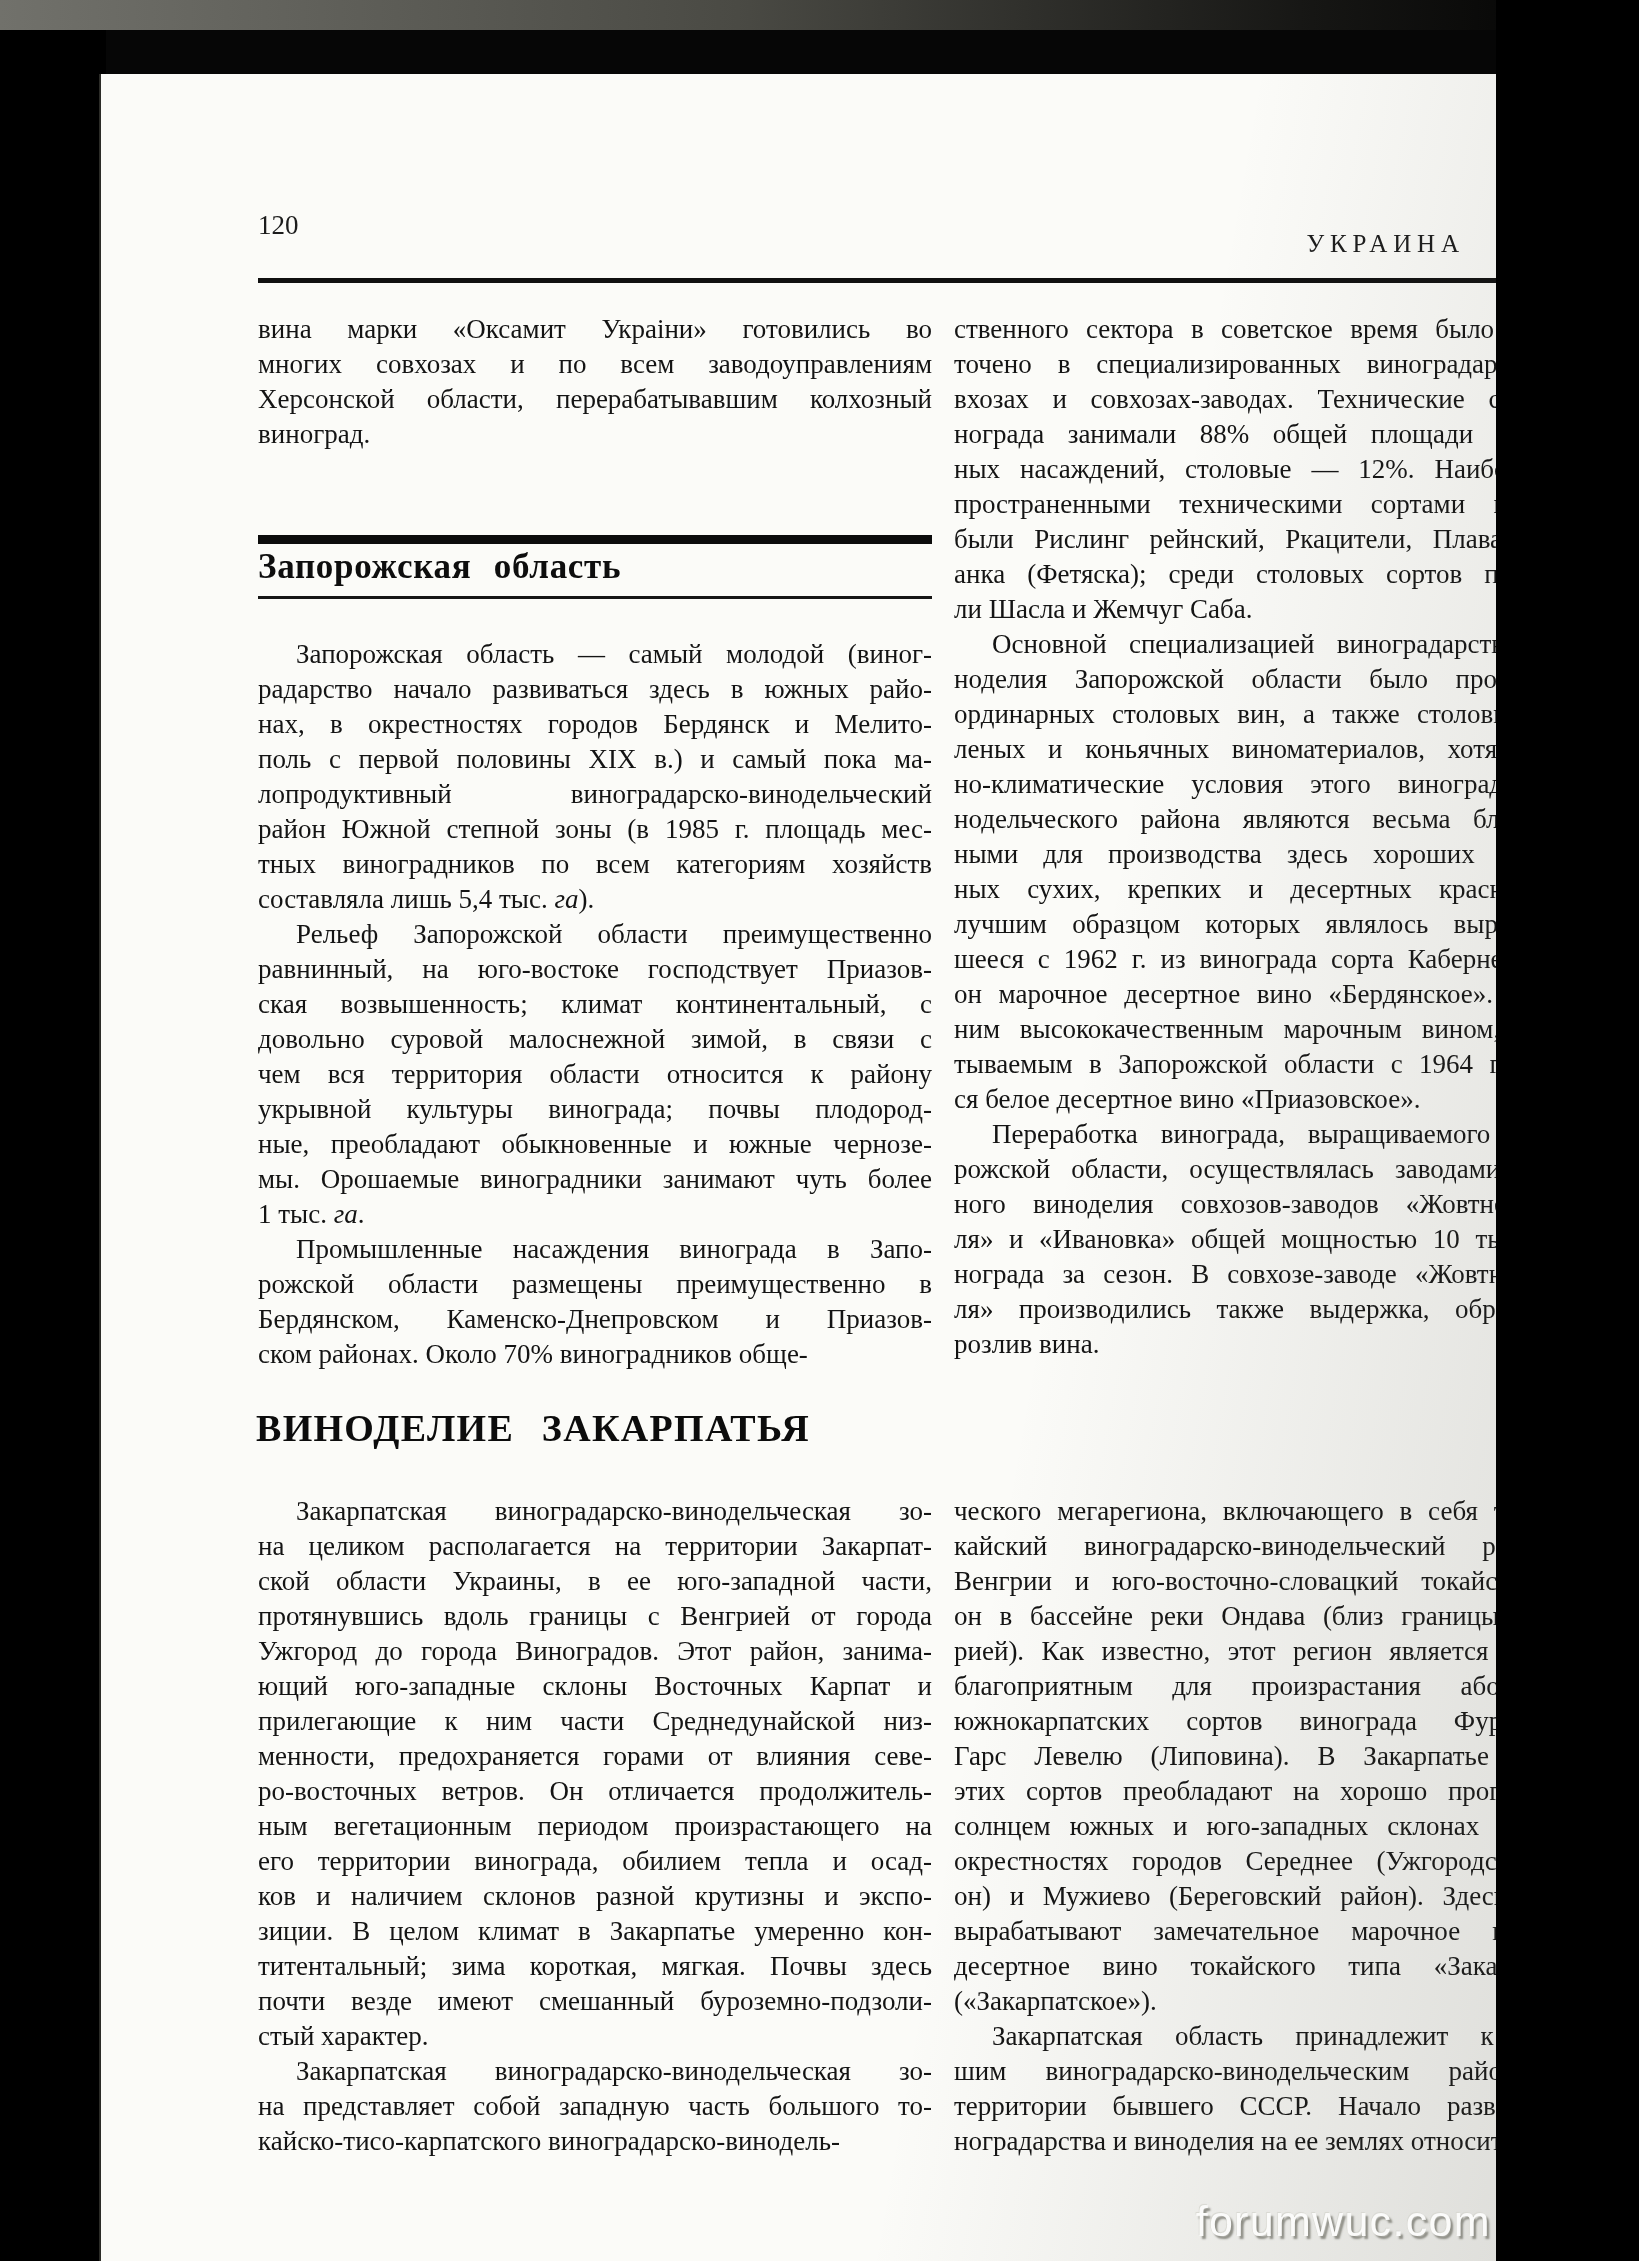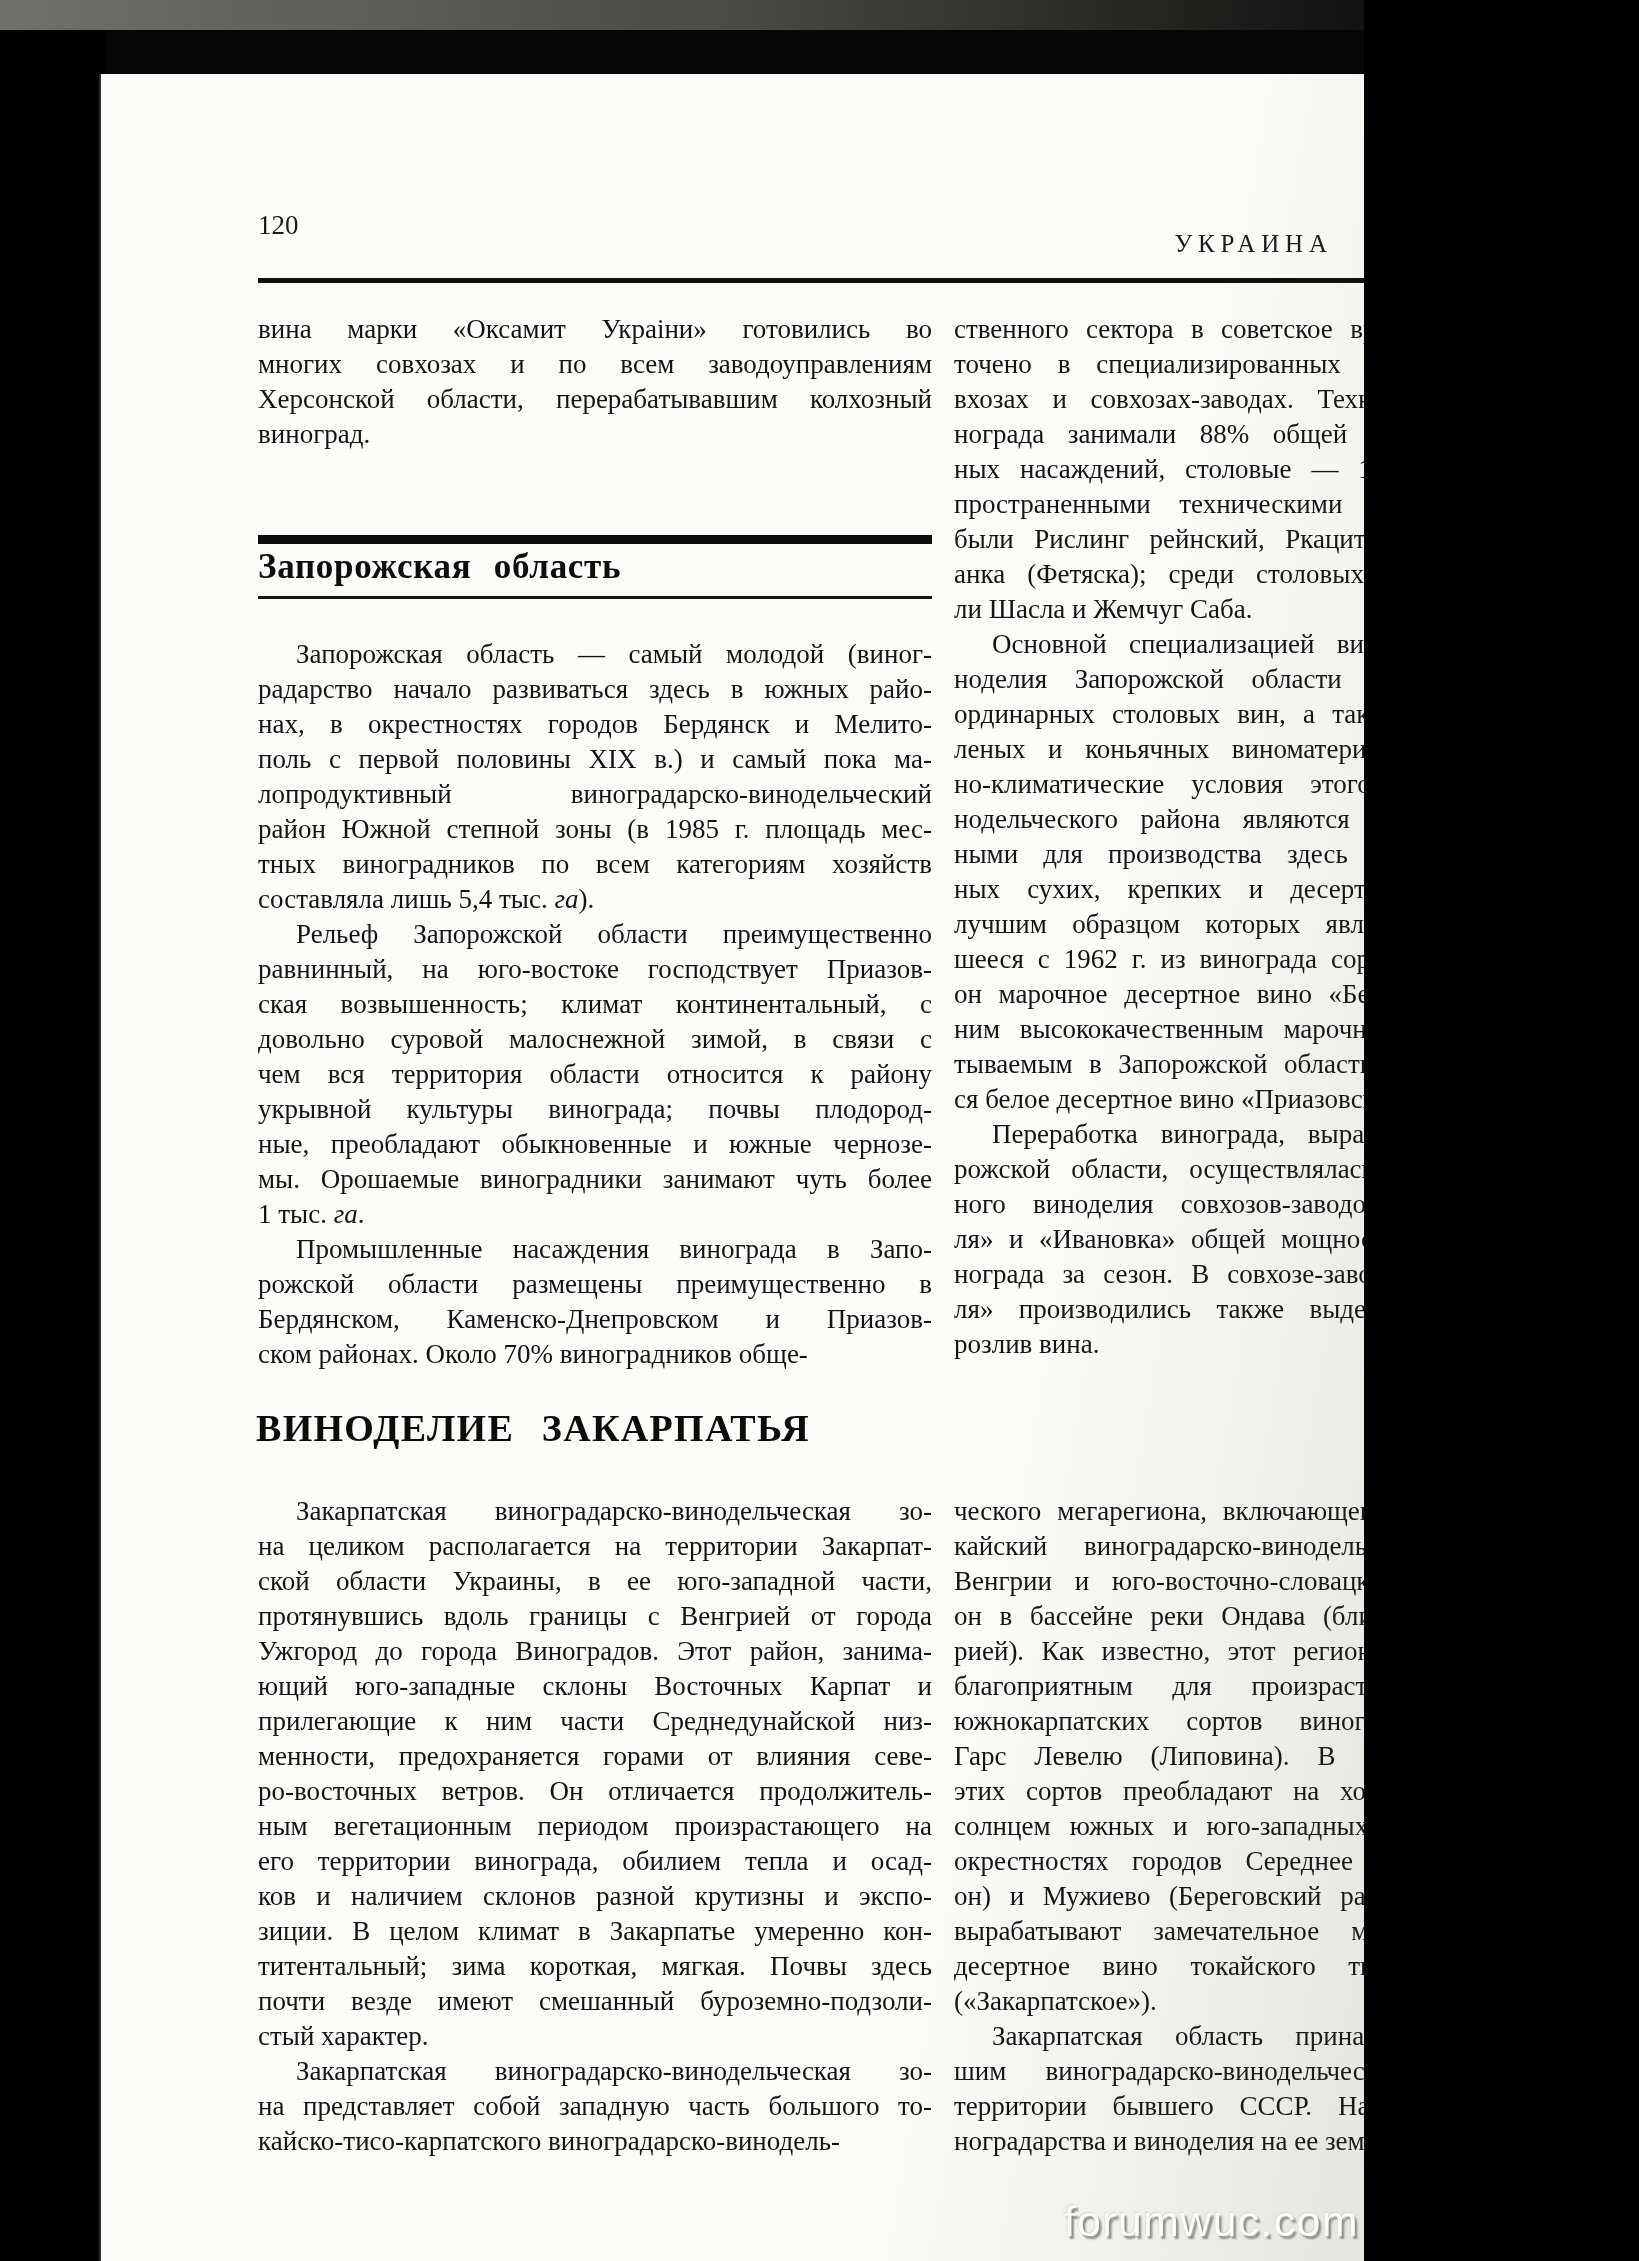--- a/index.html
+++ b/index.html
@@ -1,17 +1,17 @@
 <!DOCTYPE html>
 <html style="font-size:10.4px"><head>
 <meta charset="utf-8">
 <style>
   html,body { margin:0; padding:0; background:#000; }
   #screen {
-    position:relative; width:1364px; height:2261px; overflow:hidden;
+    position:relative; width:1496px; height:2261px; overflow:hidden;
     background:#000; font-family:"Liberation Serif","DejaVu Serif",serif;
   }
   
   #topstrip { position:absolute; left:0; top:0; width:1640px; height:31px;
     background:linear-gradient(to right,#71716b,#4a4a44 45%,#161614 80%,#000); }
   #topbar { position:absolute; left:0; top:30px; width:1640px; height:47px; background:#060606; }
   #edge-black { position:absolute; left:0; top:30px; width:106px; height:2231px; background:#000; }
   #edge-stripes { position:absolute; left:18px; top:77px; width:82px; height:2184px;
     background:
       linear-gradient(to right, rgba(0,0,0,0.70), rgba(0,0,0,0.05) 60%, rgba(0,0,0,0) 80%),

